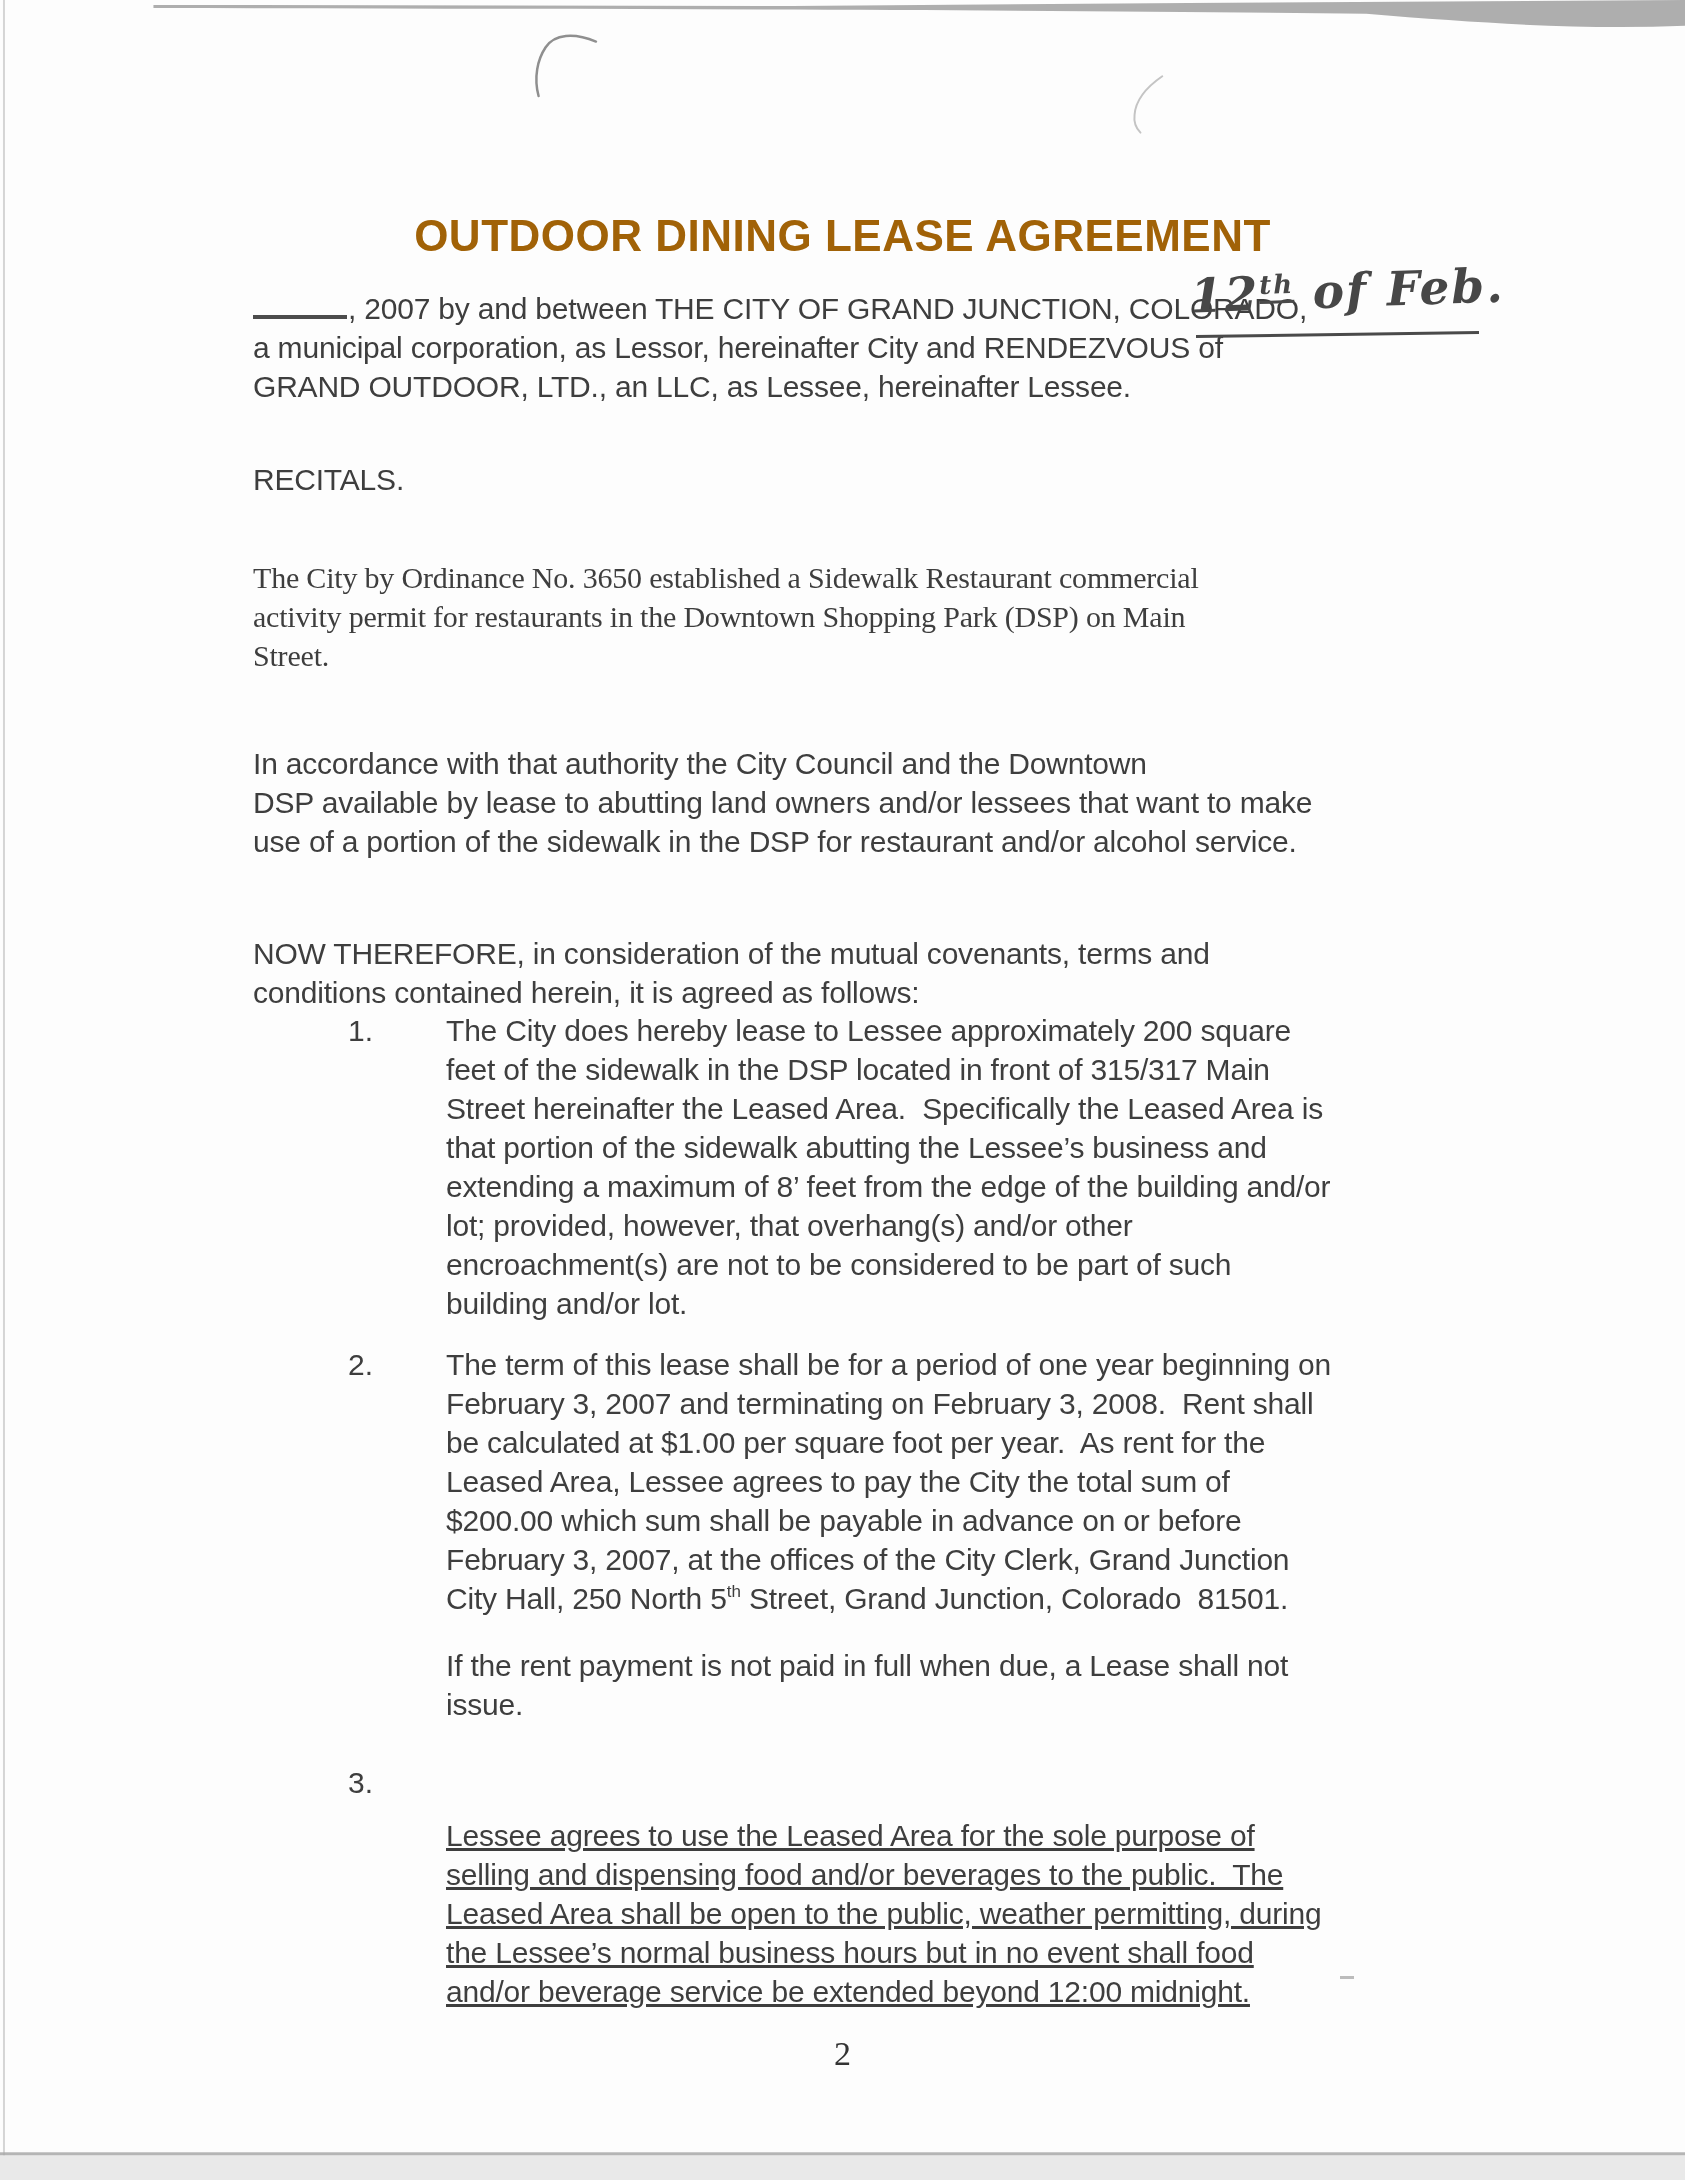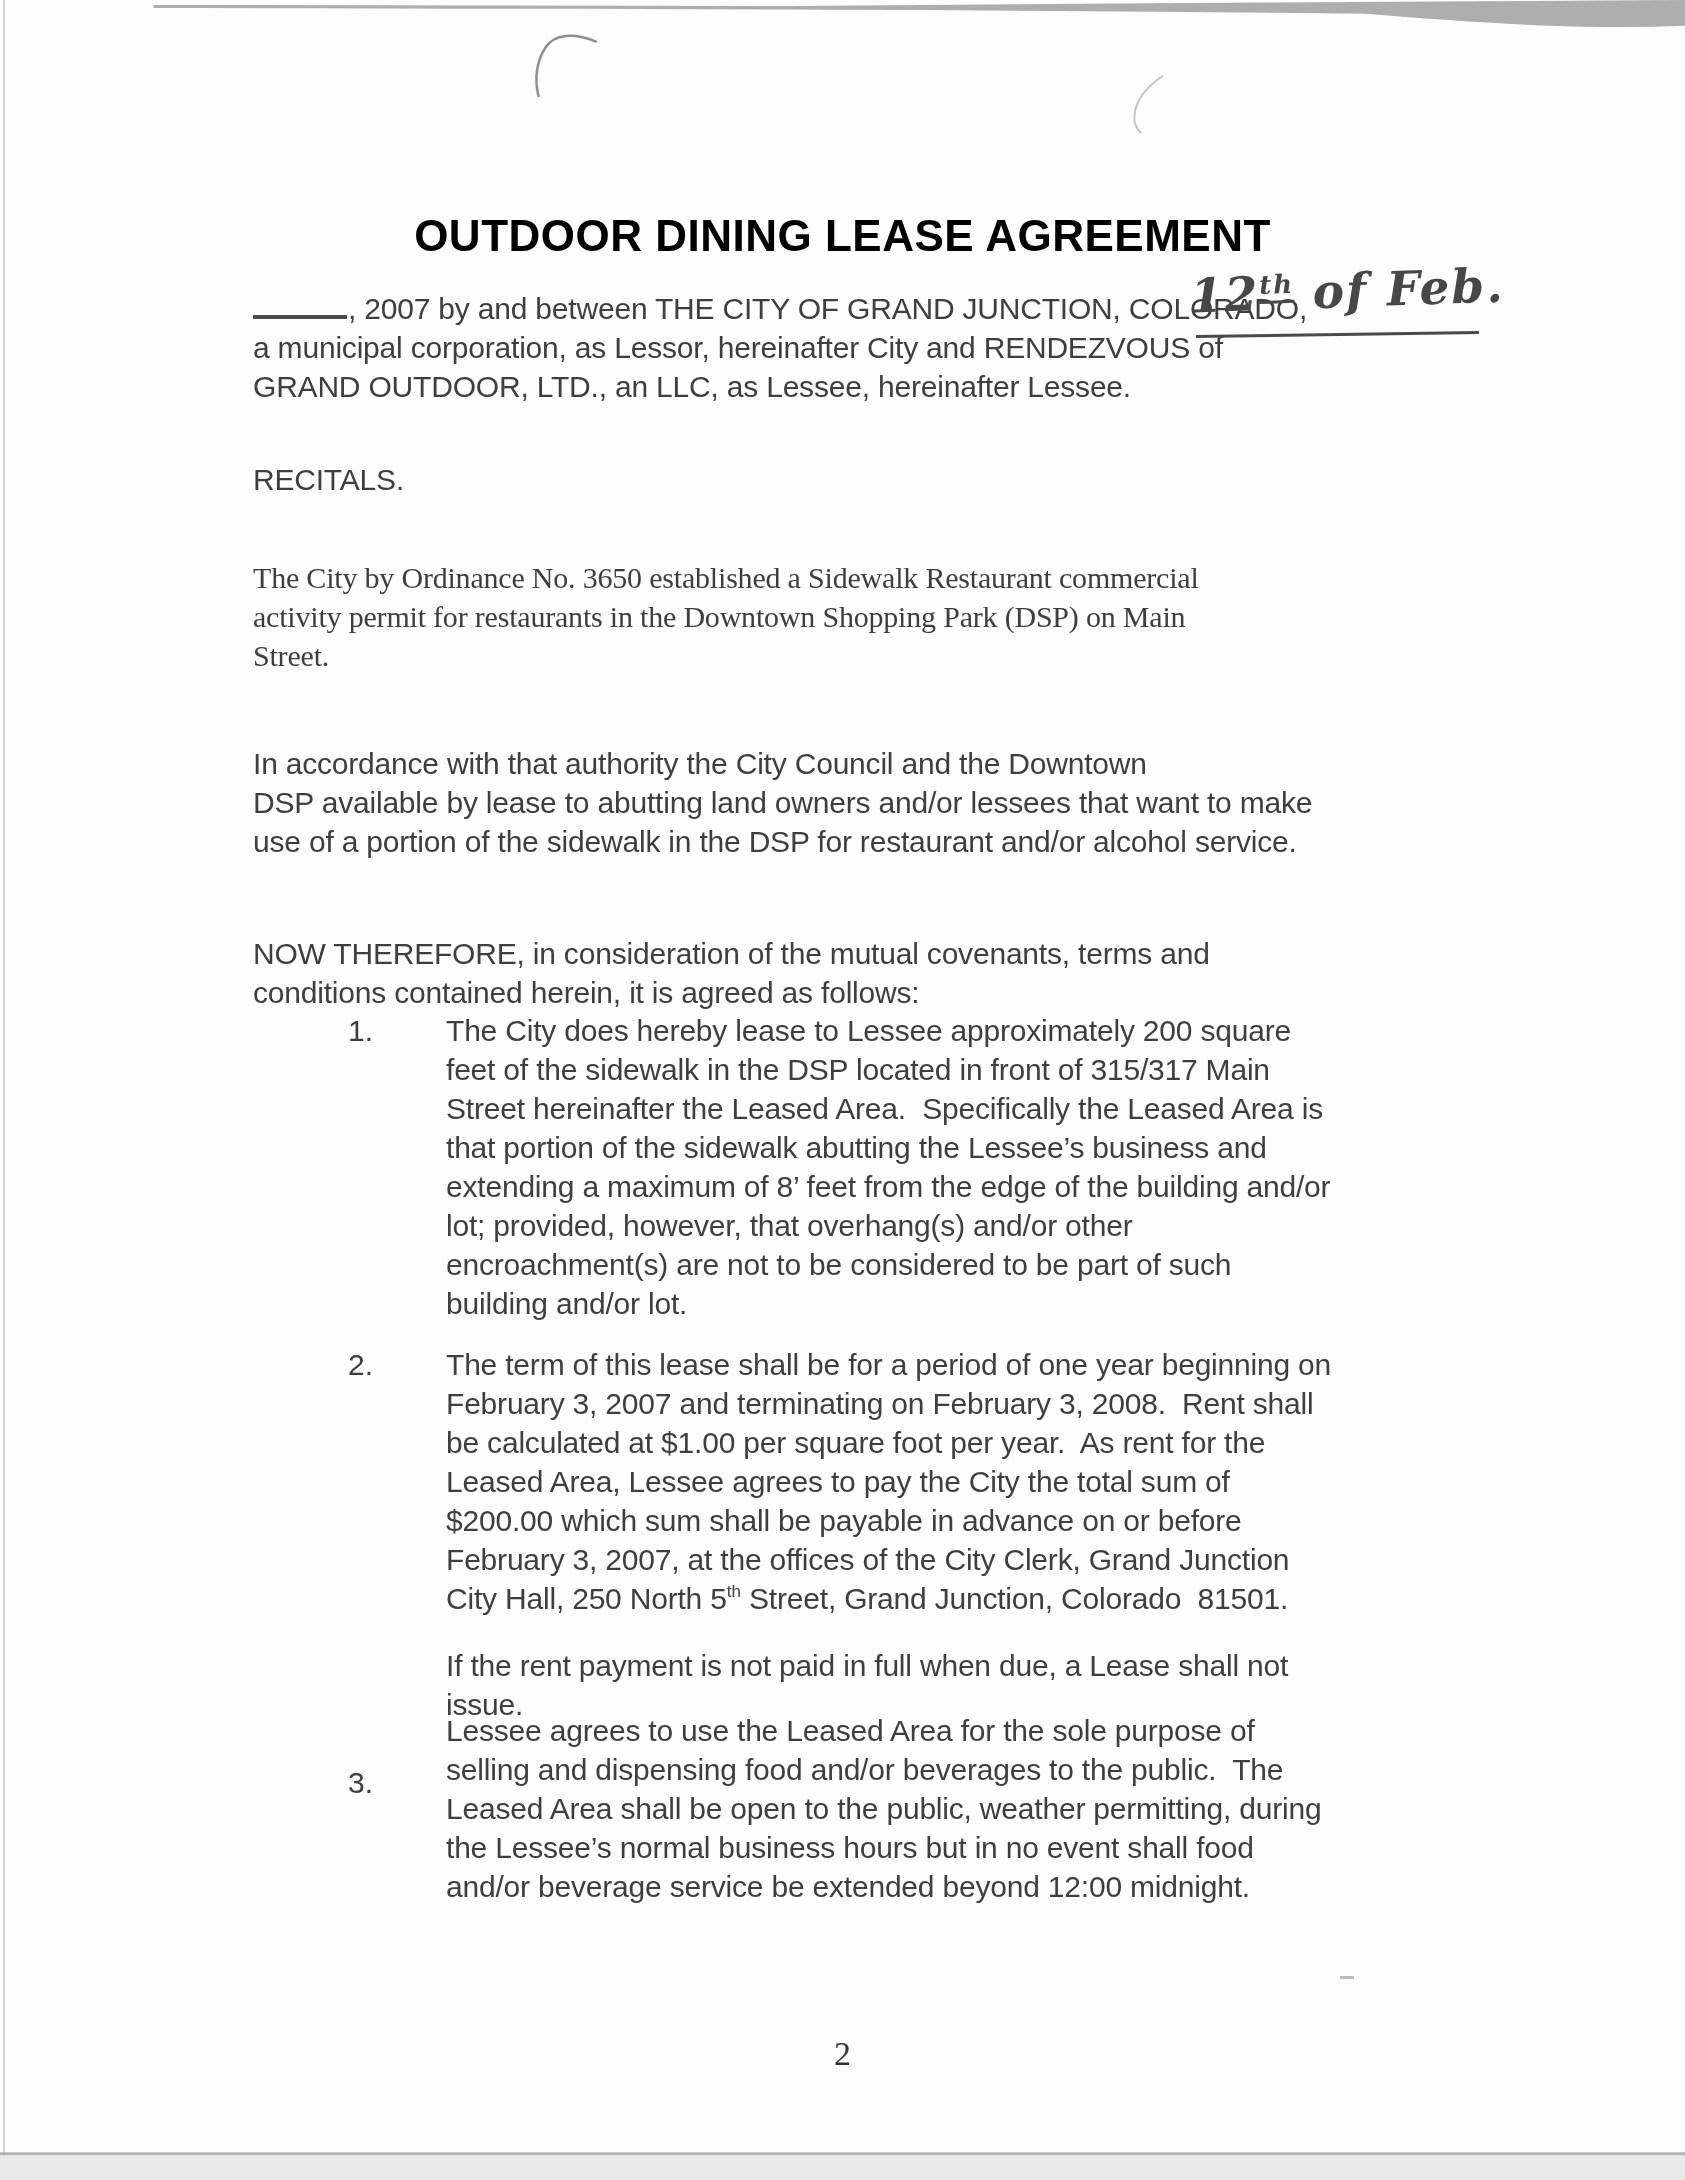--- a/index.html
+++ b/index.html
@@ -3,21 +3,21 @@
 <meta charset="utf-8">
 <style>
   html,body{margin:0;padding:0;background:#ffffff;}
   .page{
     position:relative;width:1685px;height:2180px;background:#fdfdfd;
     overflow:hidden;font-family:"Liberation Sans",sans-serif;color:#3e3e3e;
   }
   .artifact-layer{position:absolute;left:0;top:0;width:1685px;height:2180px;pointer-events:none;}
   .title{
     position:absolute;top:211px;left:0;width:100%;margin:0;text-align:center;
-    font-size:44px;font-weight:bold;color:#000000;letter-spacing:0.5px;
+    font-size:44px;font-weight:bold;color:#a16207;letter-spacing:0.5px;
   }
   .para{position:absolute;left:253px;}
   .line{white-space:pre;font-size:30px;line-height:39px;letter-spacing:-0.2px;}
   .indent{padding-left:101px;}
   .num{position:absolute;left:348px;font-size:30px;line-height:39px;}
   .item-text{position:absolute;left:446px;}
   .blank{display:inline-block;width:94px;height:4px;background:#4c4c4c;vertical-align:baseline;margin-right:1px;}
   .sup{font-size:17px;position:relative;top:-12px;letter-spacing:0;}
   .handwriting{
     position:absolute;left:1190px;top:263px;
@@ -105,21 +105,21 @@
     <div class="line">February 3, 2007, at the offices of the City Clerk, Grand Junction</div>
     <div class="line"><span>City Hall, 250 North 5</span><span class="sup">th</span><span> Street, Grand Junction, Colorado  81501.</span></div>
   </div>
 
   <div class="item-text" style="top:1646px;">
     <div class="line">If the rent payment is not paid in full when due, a Lease shall not</div>
     <div class="line">issue.</div>
   </div>
 
   <div class="num" style="top:1763px;">3.</div>
-  <div class="item-text" style="top:1711px;">
+  <div class="item-text" style="top:1816px;text-decoration:underline;">
     <div class="line">Lessee agrees to use the Leased Area for the sole purpose of</div>
     <div class="line">selling and dispensing food and/or beverages to the public.  The</div>
     <div class="line">Leased Area shall be open to the public, weather permitting, during</div>
     <div class="line">the Lessee’s normal business hours but in no event shall food</div>
     <div class="line">and/or beverage service be extended beyond 12:00 midnight.</div>
   </div>
   <div class="stray-dash"></div>
 
   <div class="page-num">2</div>
 

